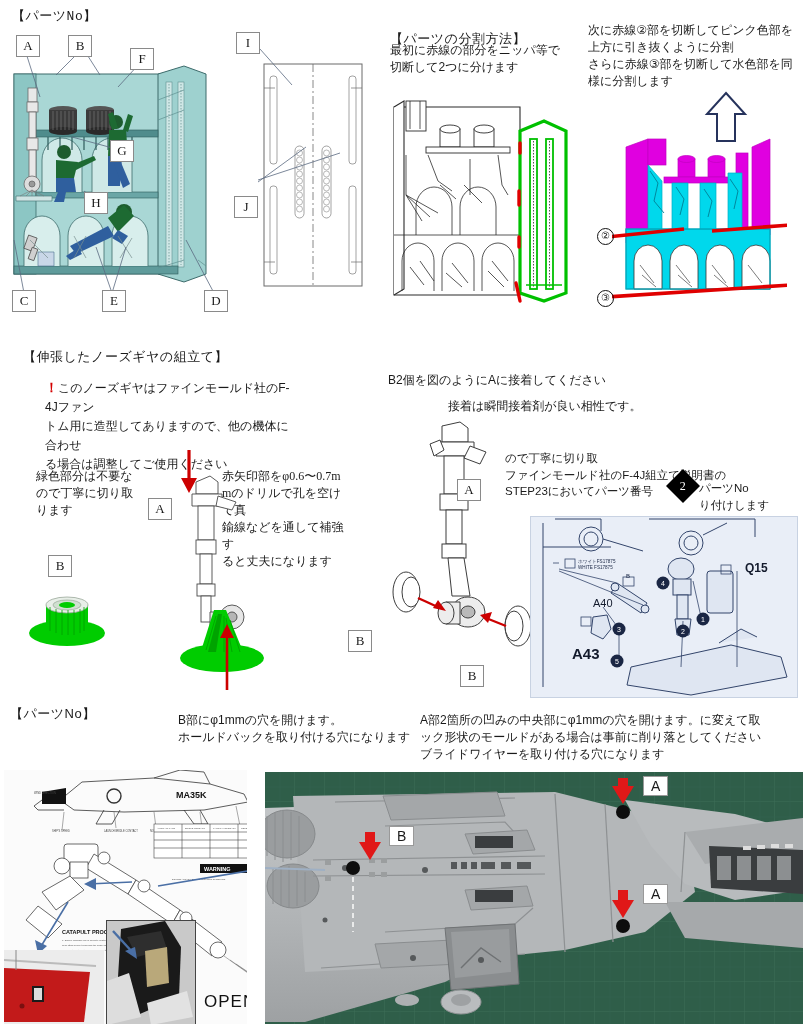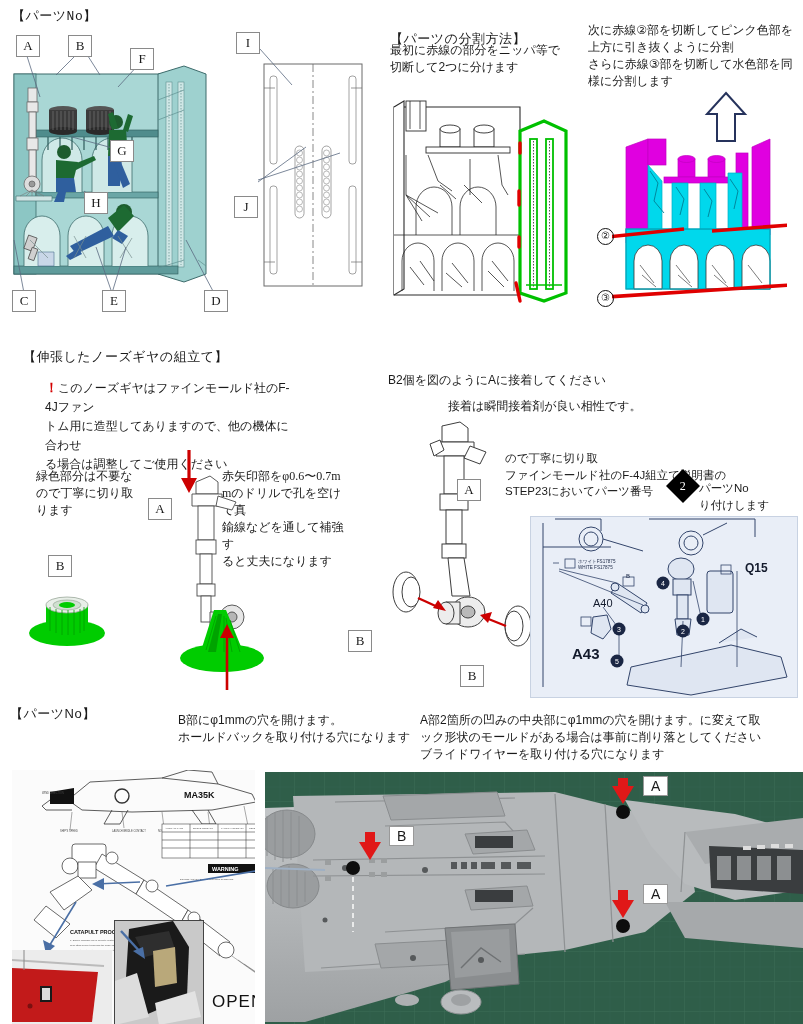--- a/index.html
+++ b/index.html
@@ -568,21 +568,21 @@
 <div class="abs" style="left:214px;top:44px;font-size:12px;font-weight:bold;color:#131a2c;">Q15</div>
 </div>
 
 <div class="abs hdr" style="left:10px;top:705px;">【パーツNo】</div>
 <div class="abs txt" style="left:178px;top:712px;width:250px;">B部にφ1mmの穴を開けます。
 ホールドバックを取り付ける穴になります</div>
 <div class="abs txt" style="left:420px;top:712px;width:380px;">A部2箇所の凹みの中央部にφ1mmの穴を開けます。に変えて取
 ック形状のモールドがある場合は事前に削り落としてください
 ブライドワイヤーを取り付ける穴になります</div>
 
-<div class="abs" style="left:12px;top:770px;width:243px;height:254px;background:#fafafa;overflow:hidden;">
+<div class="abs" style="left:4px;top:770px;width:243px;height:254px;background:#fafafa;overflow:hidden;">
 <svg width="265" height="254" viewBox="0 0 265 254">
   <rect width="265" height="254" fill="#fbfbfb"></rect>
 
   <g fill="none" stroke="#333" stroke-width=".8">
     <path d="M56,30 L78,12 L150,8 L206,14 L240,24 L244,32 L200,40 L120,42 L70,40 Z"></path>
     <path d="M150,8 L176,0 L200,2 L206,14"></path>
     <path d="M100,40 L92,54 L108,54 L116,40"></path>
     <path d="M180,40 L190,54 L204,54 L196,40"></path>
     <path d="M60,32 L38,30 L30,36 L34,40 L60,40"></path>
   </g>

